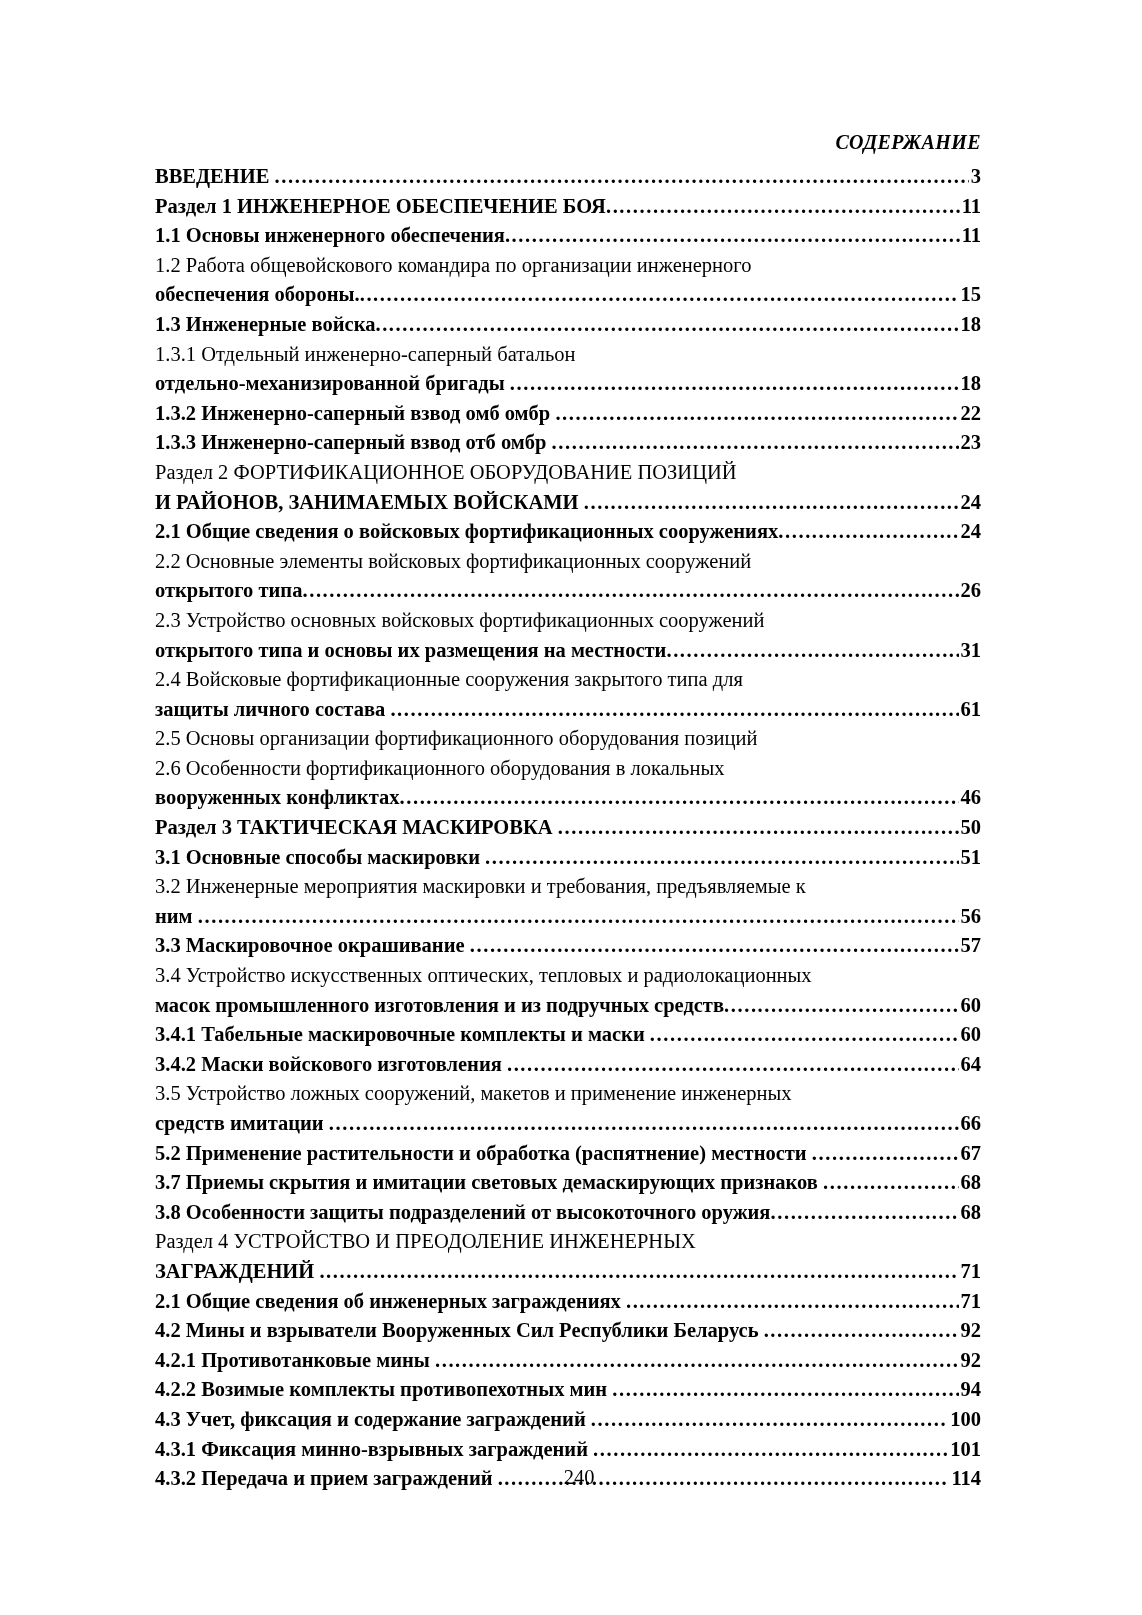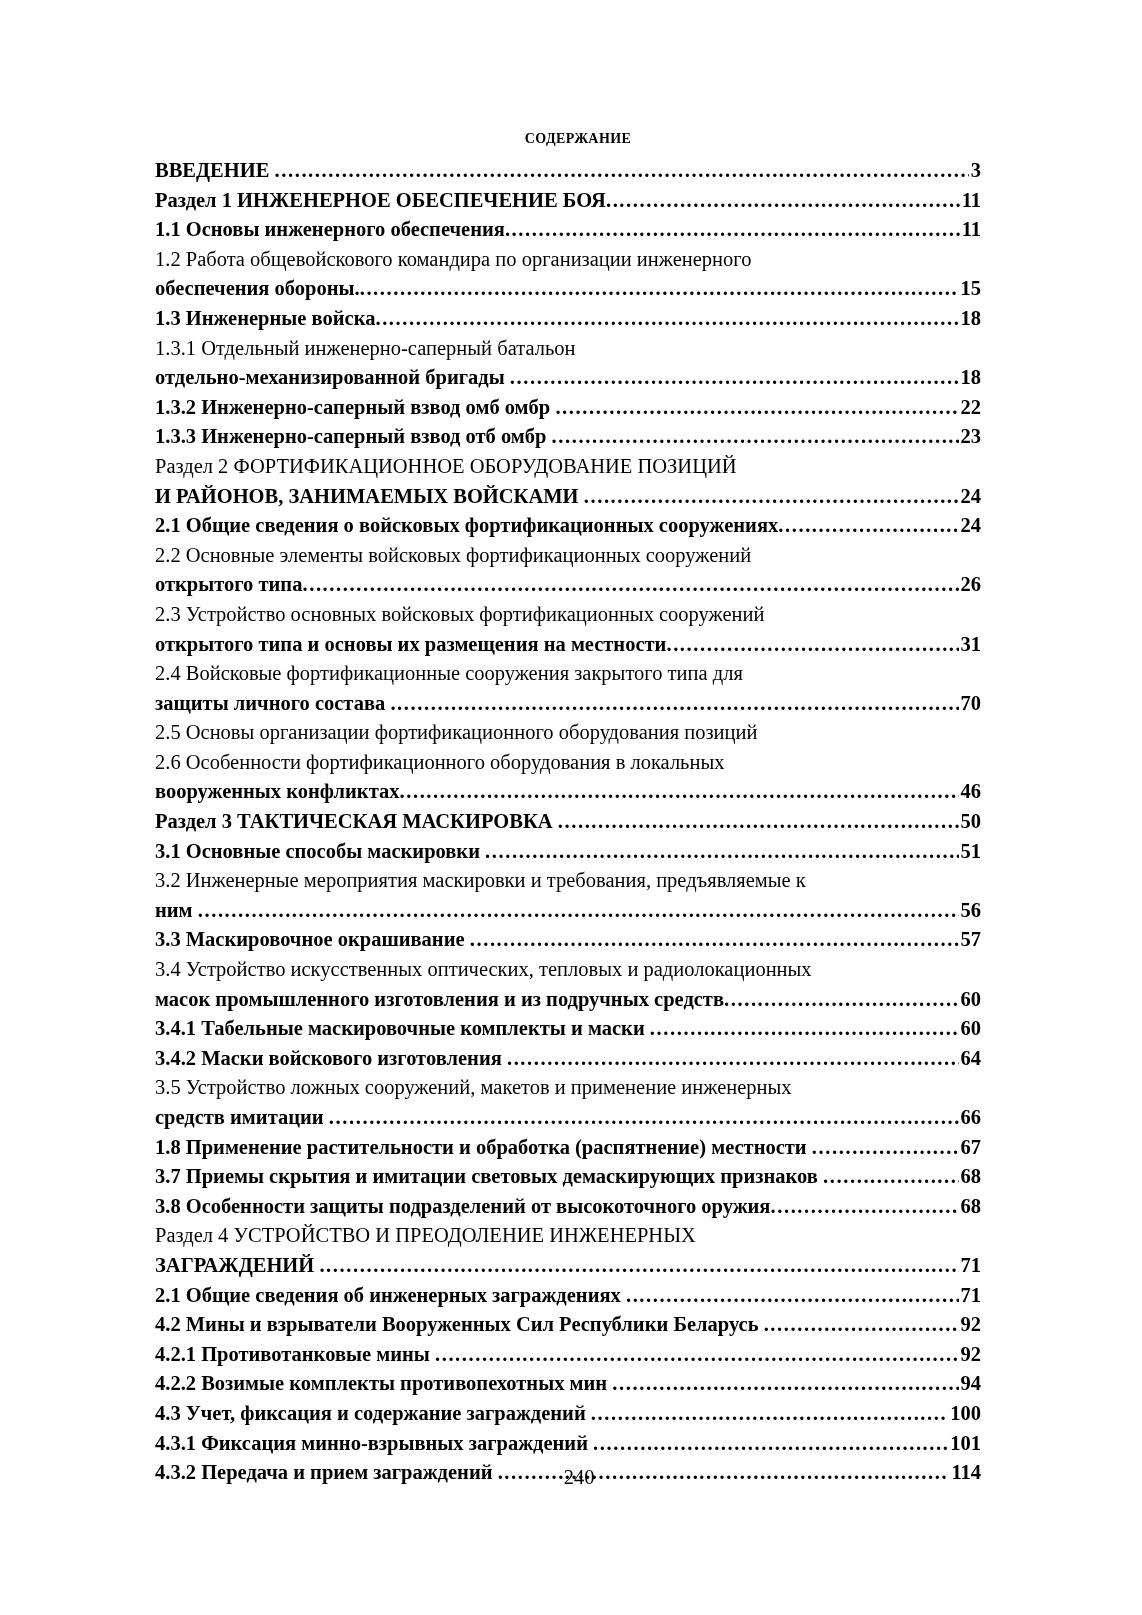--- a/index.html
+++ b/index.html
@@ -25,27 +25,28 @@
   }
 
   .content {
     position: absolute;
     left: 155px;
     top: 132px;
     width: 826px;
   }
 
   .toc-title {
-    text-align: center;
+    text-align: right;
     font-weight: bold;
-    font-size: 14px;
+    font-size: 20px;
     letter-spacing: 0.4px;
     line-height: 1.0;
     margin: 0 0 10px 0;
     padding-left: 20px;
+    font-style: italic;
   }
 
   .toc-list {
     margin: 0;
     padding: 0;
     list-style: none;
   }
 
   
   .toc-entry {
@@ -200,21 +201,21 @@
             <span class="tail-text">открытого типа и основы их размещения на местности</span>
             <span class="leader"></span>
             <span class="page-num">31</span>
           </span>
         </li>
         <li class="toc-entry">
           <span class="entry-head">2.4 Войсковые фортификационные сооружения закрытого типа для</span>
           <span class="entry-tail">
             <span class="tail-text">защиты личного состава </span>
             <span class="leader"></span>
-            <span class="page-num">70</span>
+            <span class="page-num">61</span>
           </span>
         </li>
         <li class="toc-entry">
           <span class="entry-head">2.5 Основы организации фортификационного оборудования позиций</span>
         </li>
         <li class="toc-entry">
           <span class="entry-head">2.6 Особенности фортификационного оборудования в локальных</span>
           <span class="entry-tail">
             <span class="tail-text">вооруженных конфликтах</span>
             <span class="leader"></span>
@@ -275,21 +276,21 @@
         <li class="toc-entry">
           <span class="entry-head">3.5 Устройство ложных сооружений, макетов и применение инженерных</span>
           <span class="entry-tail">
             <span class="tail-text">средств имитации </span>
             <span class="leader"></span>
             <span class="page-num">66</span>
           </span>
         </li>
         <li class="toc-entry">
           <span class="entry-tail">
-            <span class="tail-text">1.8 Применение растительности и обработка (распятнение) местности </span>
+            <span class="tail-text">5.2 Применение растительности и обработка (распятнение) местности </span>
             <span class="leader"></span>
             <span class="page-num">67</span>
           </span>
         </li>
         <li class="toc-entry">
           <span class="entry-tail">
             <span class="tail-text">3.7 Приемы скрытия и имитации световых демаскирующих признаков </span>
             <span class="leader"></span>
             <span class="page-num">68</span>
           </span>

